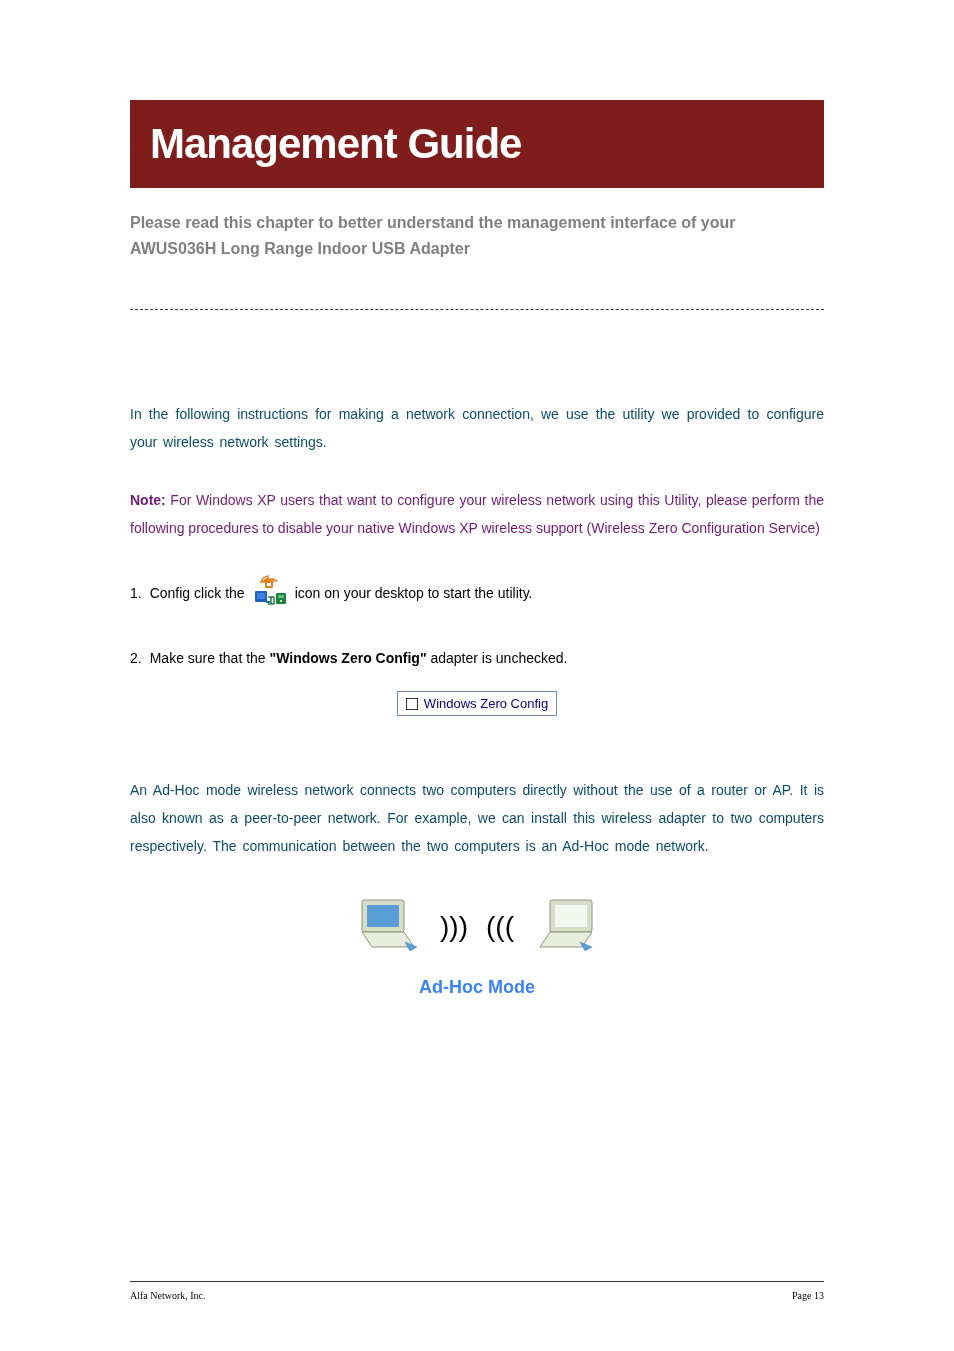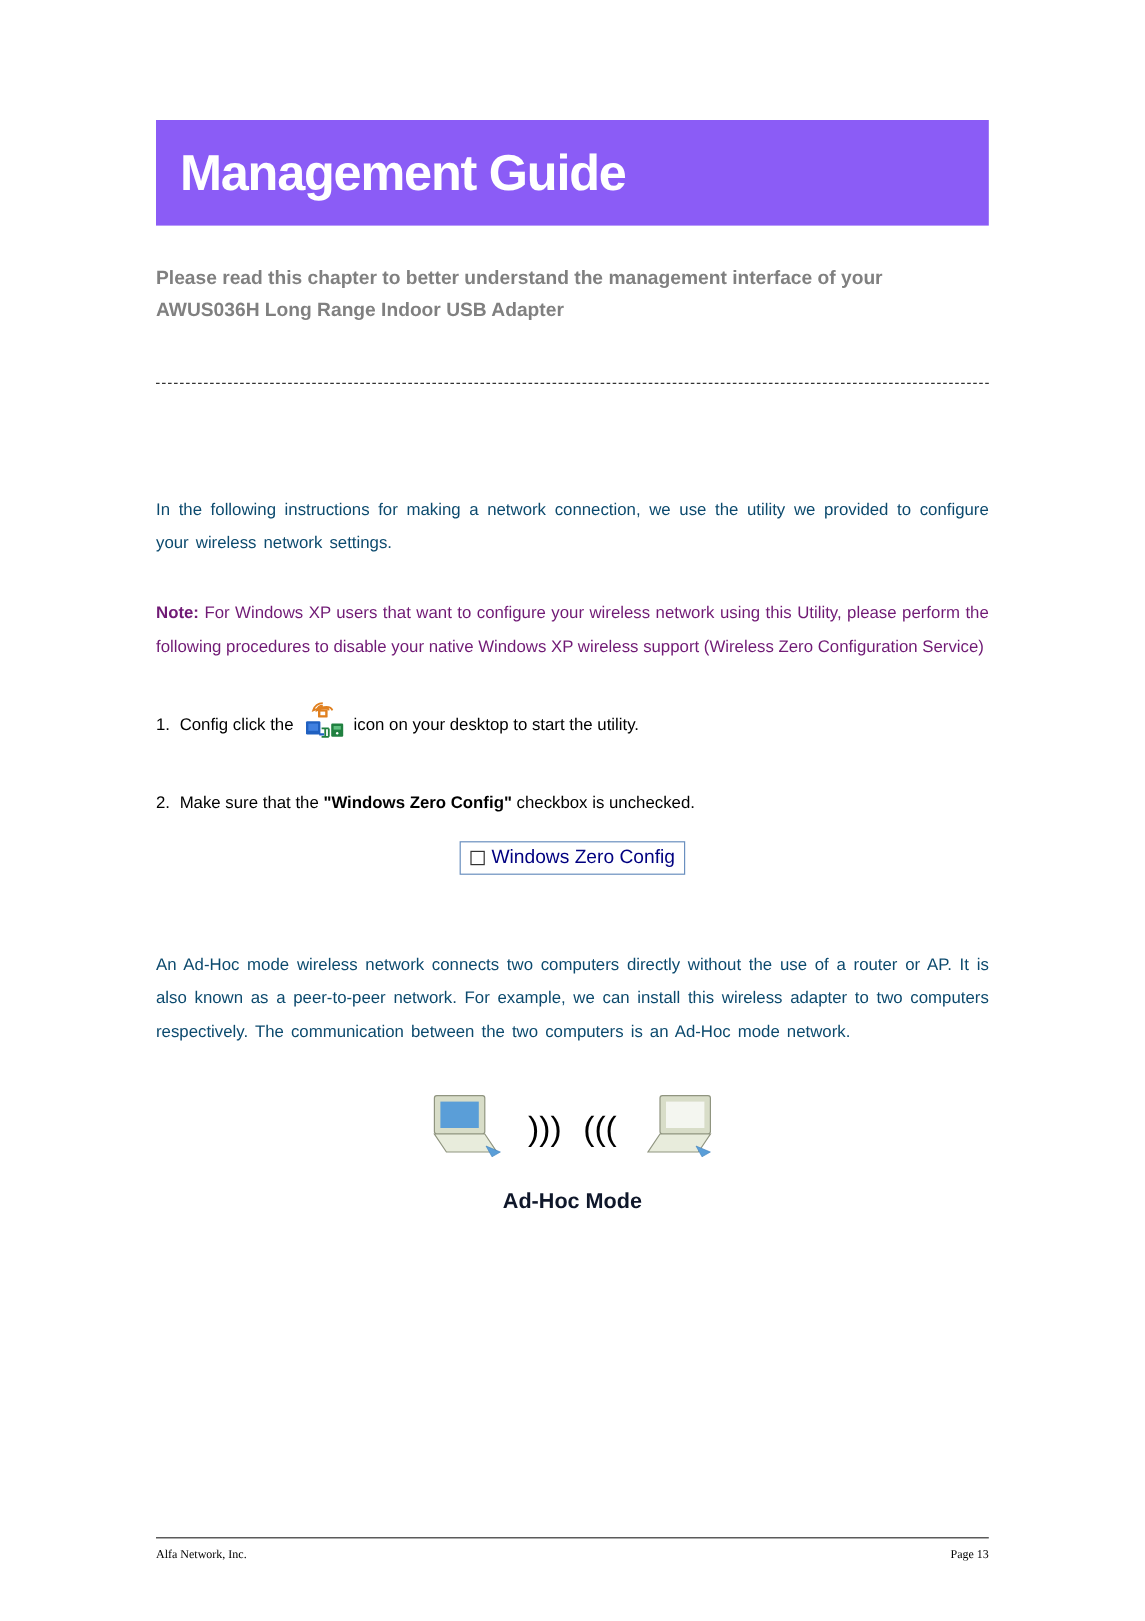--- a/index.html
+++ b/index.html
@@ -11,23 +11,23 @@
       font-family: Verdana, Geneva, sans-serif;
       background: #ffffff;
       width: 954px;
       height: 1351px;
       position: relative;
     }
     .page {
       padding: 100px 130px 60px 130px;
     }
     .title-bar {
-      background: #8b5cf6;
+      background: #7f1d1d;
       padding: 20px 20px;
-      margin-bottom: 32px;
+      margin-bottom: 22px;
     }
     .title-bar h1 {
       color: #ffffff;
       font-family: Arial, Helvetica, sans-serif;
       font-size: 42px;
       font-weight: 900;
       letter-spacing: -1px;
     }
     .subtitle {
       color: #808080;
@@ -96,31 +96,31 @@
     }
     .checkbox-square {
       width: 12px;
       height: 12px;
       border: 1px solid #333333;
       background: #ffffff;
     }
     .checkbox-label {
       color: #000080;
       font-family: Tahoma, sans-serif;
-      font-size: 16px;
+      font-size: 13px;
     }
     .adhoc-figure {
       text-align: center;
       margin-top: 35px;
     }
     .adhoc-caption {
       font-family: Arial, sans-serif;
       font-size: 18px;
       font-weight: bold;
-      color: #0f172a;
+      color: #3b82f6;
       margin-top: 18px;
     }
     .footer {
       position: absolute;
       bottom: 50px;
       left: 130px;
       right: 130px;
       border-top: 1px solid #333333;
       padding-top: 8px;
       display: flex;
@@ -181,21 +181,21 @@
         <rect x="27" y="23" width="6" height="3" fill="#60c080"></rect>
         <circle cx="30" cy="29" r="1" fill="#fff"></circle>
       </svg>
     </span>
     <span>icon on your desktop to start the utility.</span>
   </div>
 
   <div class="list-item">
     <span class="list-num">2.</span>
     <span>
-      <span>Make sure that the </span><span class="quoted-bold">"Windows Zero Config"</span><span> checkbox is unchecked.</span>
+      <span>Make sure that the </span><span class="quoted-bold">"Windows Zero Config"</span><span> adapter is unchecked.</span>
     </span>
   </div>
 
   <div class="checkbox-figure">
     <div class="checkbox-box">
       <div class="checkbox-inner">
         <div class="checkbox-square"></div>
         <span class="checkbox-label">Windows Zero Config</span>
       </div>
     </div>

